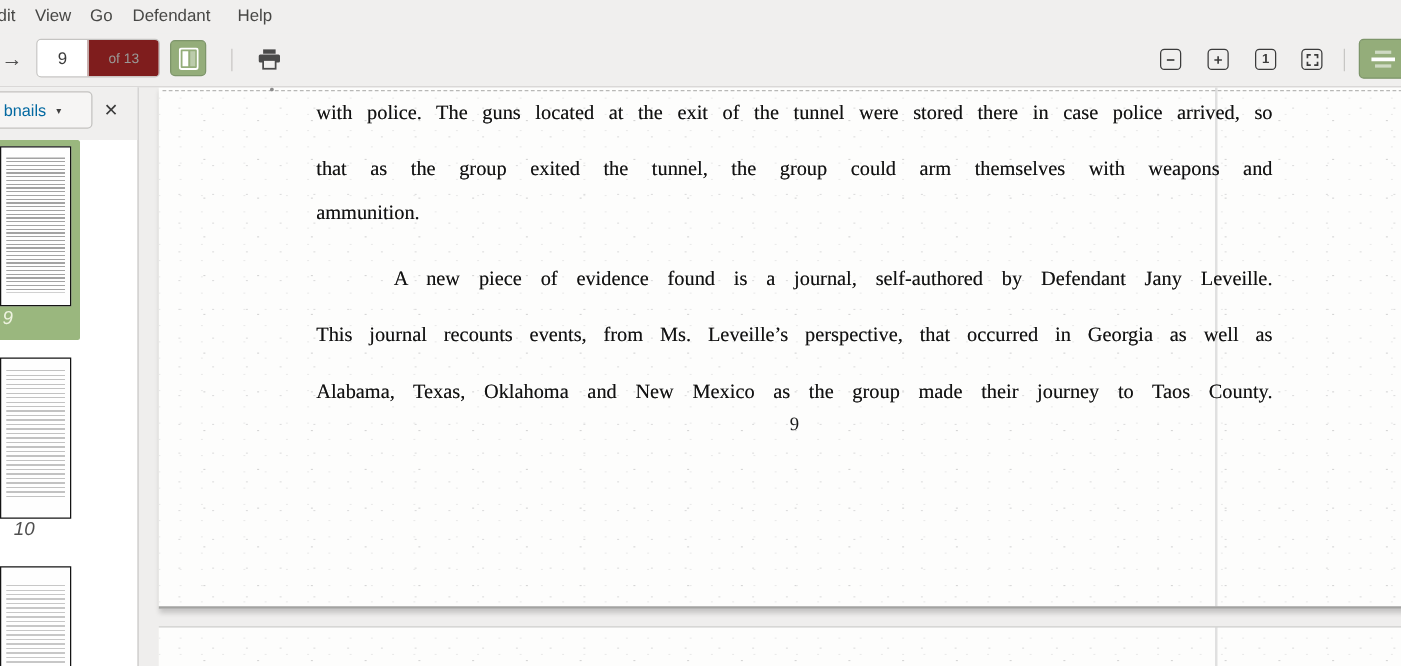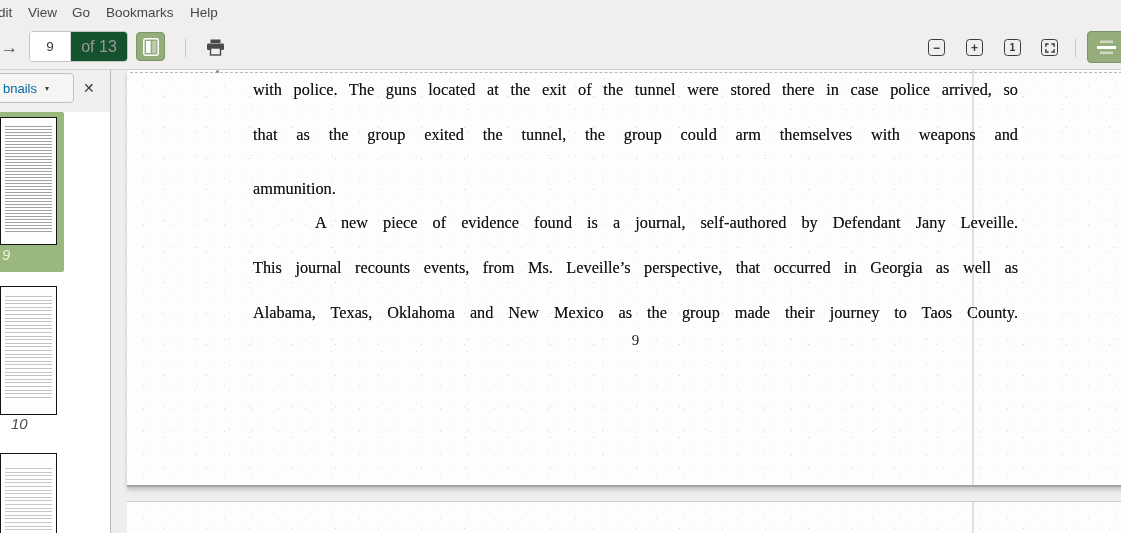--- a/index.html
+++ b/index.html
@@ -13,22 +13,22 @@
   .menu-item { position:absolute; top:5px; font-size:13.5px; color:#474745; cursor:default; }
 
   
   .toolbar { position:absolute; left:0; top:27px; width:1121px; height:43px;
              background:#f0efee; border-bottom:1px solid #d2d1cf; }
   .nav-arrow { position:absolute; left:1px; top:11px; font-size:17px; color:#505050; }
   .page-group { position:absolute; left:29px; top:4px; height:31px; display:flex;
                 border:1px solid #c5c4c2; border-radius:4px; overflow:hidden; background:#fff; }
   .page-input { width:40px; height:29px; border:none; outline:none; background:#fff;
                 text-align:center; font-size:13.5px; color:#3a3a3a; font-family:"Liberation Sans",sans-serif; }
-  .page-of { width:57px; height:29px; background:#14532d; border-left:1px solid #d8d7d5;
-             color:#9a9997; font-size:16px; display:flex; align-items:center; justify-content:center; }
+  .page-of { width:57px; height:29px; background:#7f1d1d; border-left:1px solid #d8d7d5;
+             color:#9a9997; font-size:11px; display:flex; align-items:center; justify-content:center; }
   .green-btn { position:absolute; background:#94ad7a; border:1px solid #7d956a; border-radius:4px;
                display:flex; align-items:center; justify-content:center; }
   .toggle-btn { left:136px; top:5px; width:29px; height:29px; }
   .menu-btn { left:1087px; top:4px; width:40px; height:32px; border-radius:4px 0 0 4px;
               justify-content:flex-start; padding-left:9px; }
   .tb-sep { position:absolute; top:12px; width:1px; height:18px; background:#c7c6c4; }
   .icon-btn { position:absolute; top:12px; width:17px; height:17px; border:1.6px solid #3b3b3b;
               border-radius:3.5px; display:flex; align-items:center; justify-content:center;
               color:#3b3b3b; font-size:12px; font-weight:bold; background:transparent; line-height:1; }
   .print-btn { position:absolute; left:205px; top:12px; width:20px; height:17px;
@@ -80,21 +80,21 @@
 </style>
 </head>
 <body>
 
 <div class="screen">
 
   <div class="menubar">
     <span class="menu-item" style="left:-2px">dit</span>
     <span class="menu-item" style="left:28px">View</span>
     <span class="menu-item" style="left:72px">Go</span>
-    <span class="menu-item" style="left:106px">Bookmarks</span>
+    <span class="menu-item" style="left:106px">Defendant</span>
     <span class="menu-item" style="left:190px">Help</span>
   </div>
 
   <div class="toolbar">
     <span class="nav-arrow">→</span>
 
     <div class="page-group">
       <input class="page-input" value="9" style="">
       <div class="page-of">of 13</div>
     </div>
@@ -172,21 +172,21 @@
 
   <div class="main">
 
     <div class="page page1">
       <div class="page-dash"></div>
       <div class="top-dot"></div>
       <div class="scan-line"></div>
 
       <div class="doc-line" style="top:9px">with police. The guns located at the exit of the tunnel were stored there in case police arrived, so</div>
       <div class="doc-line" style="top:54px">that as the group exited the tunnel, the group could arm themselves with weapons and</div>
-      <div class="doc-line no-just" style="top:108px">ammunition.</div>
+      <div class="doc-line no-just" style="top:89px">ammunition.</div>
       <div class="doc-line" style="top:187px">This journal recounts events, from Ms. Leveille’s perspective, that occurred in Georgia as well as</div>
       <div class="doc-line" style="top:142px; padding-left:62px">A new piece of evidence found is a journal, self-authored by Defendant Jany Leveille.</div>
       <div class="doc-line" style="top:232px">Alabama, Texas, Oklahoma and New Mexico as the group made their journey to Taos County.</div>
 
       <div class="doc-pagenum">9</div>
     </div>
 
     <div class="page page2">
       <div class="scan-line"></div>
     </div>

